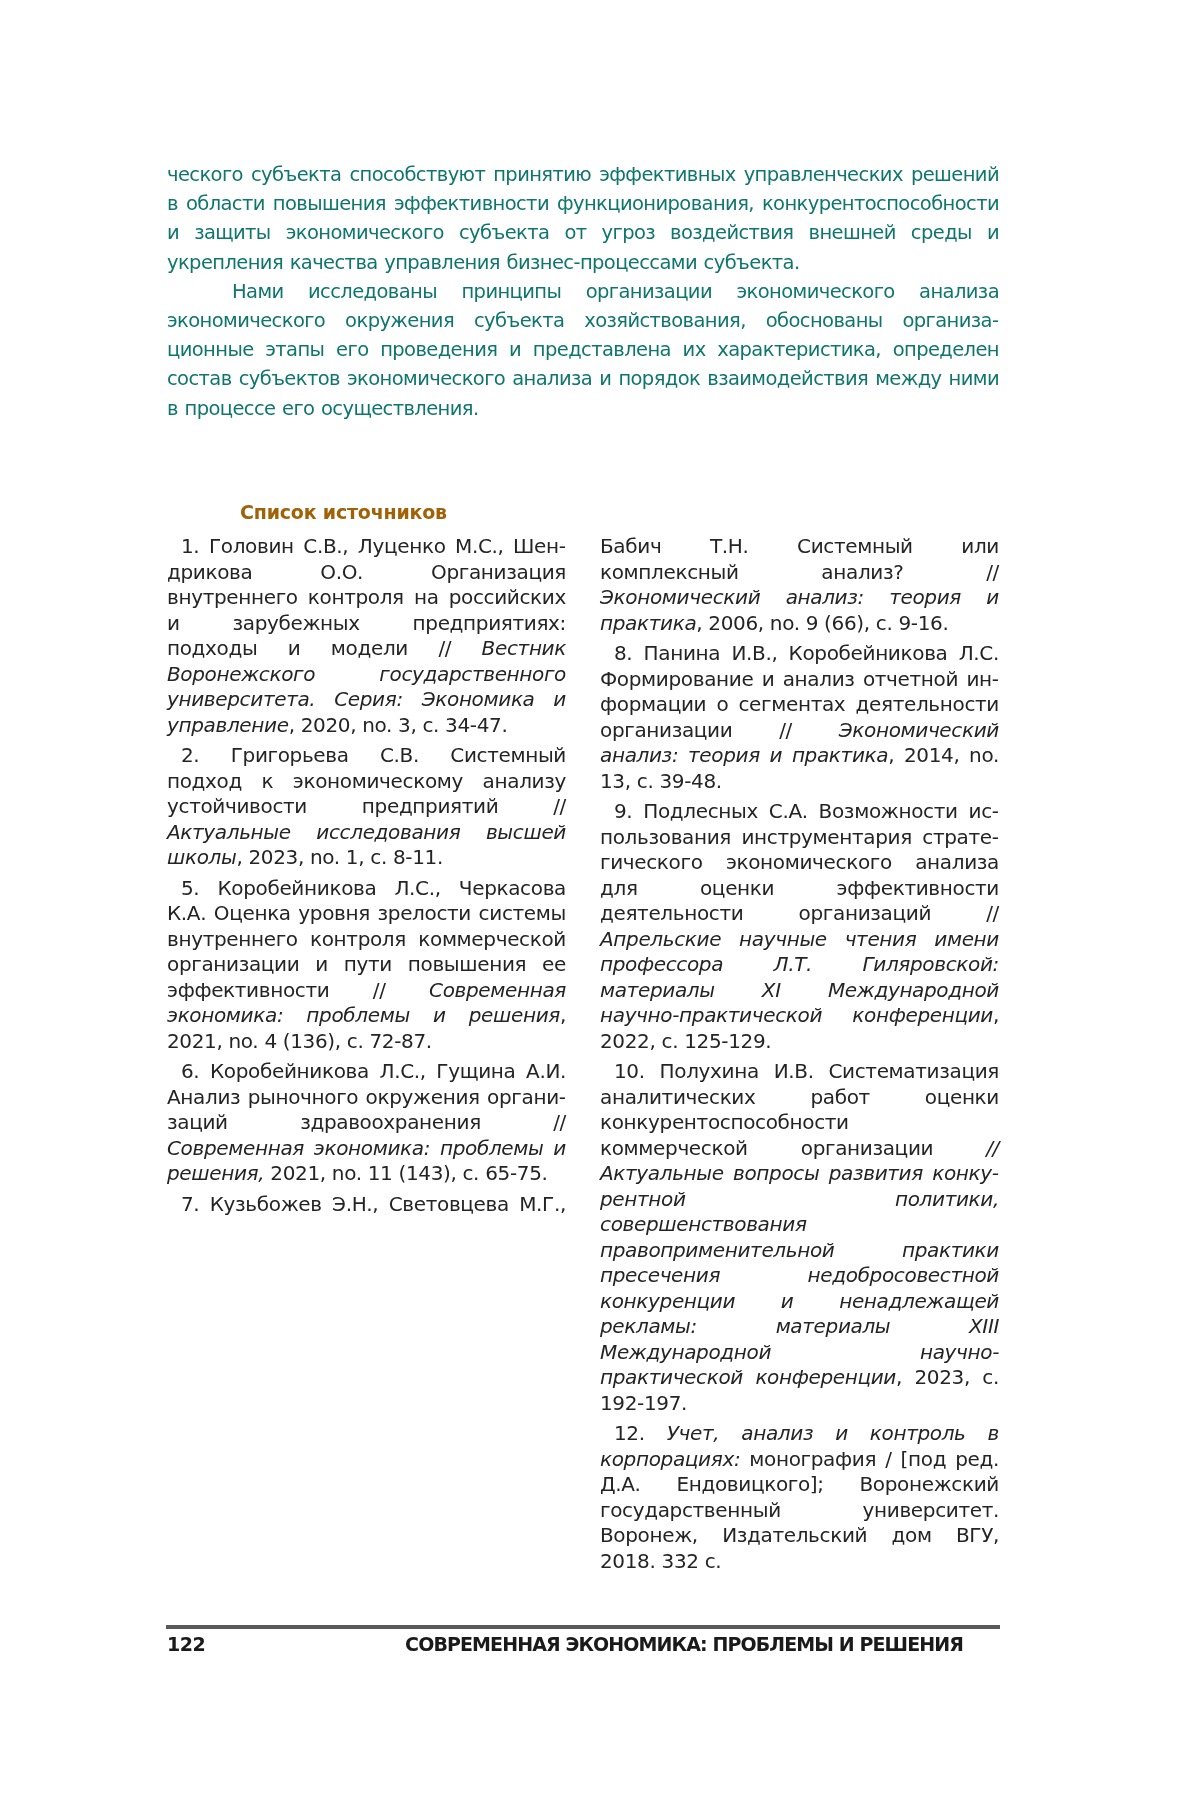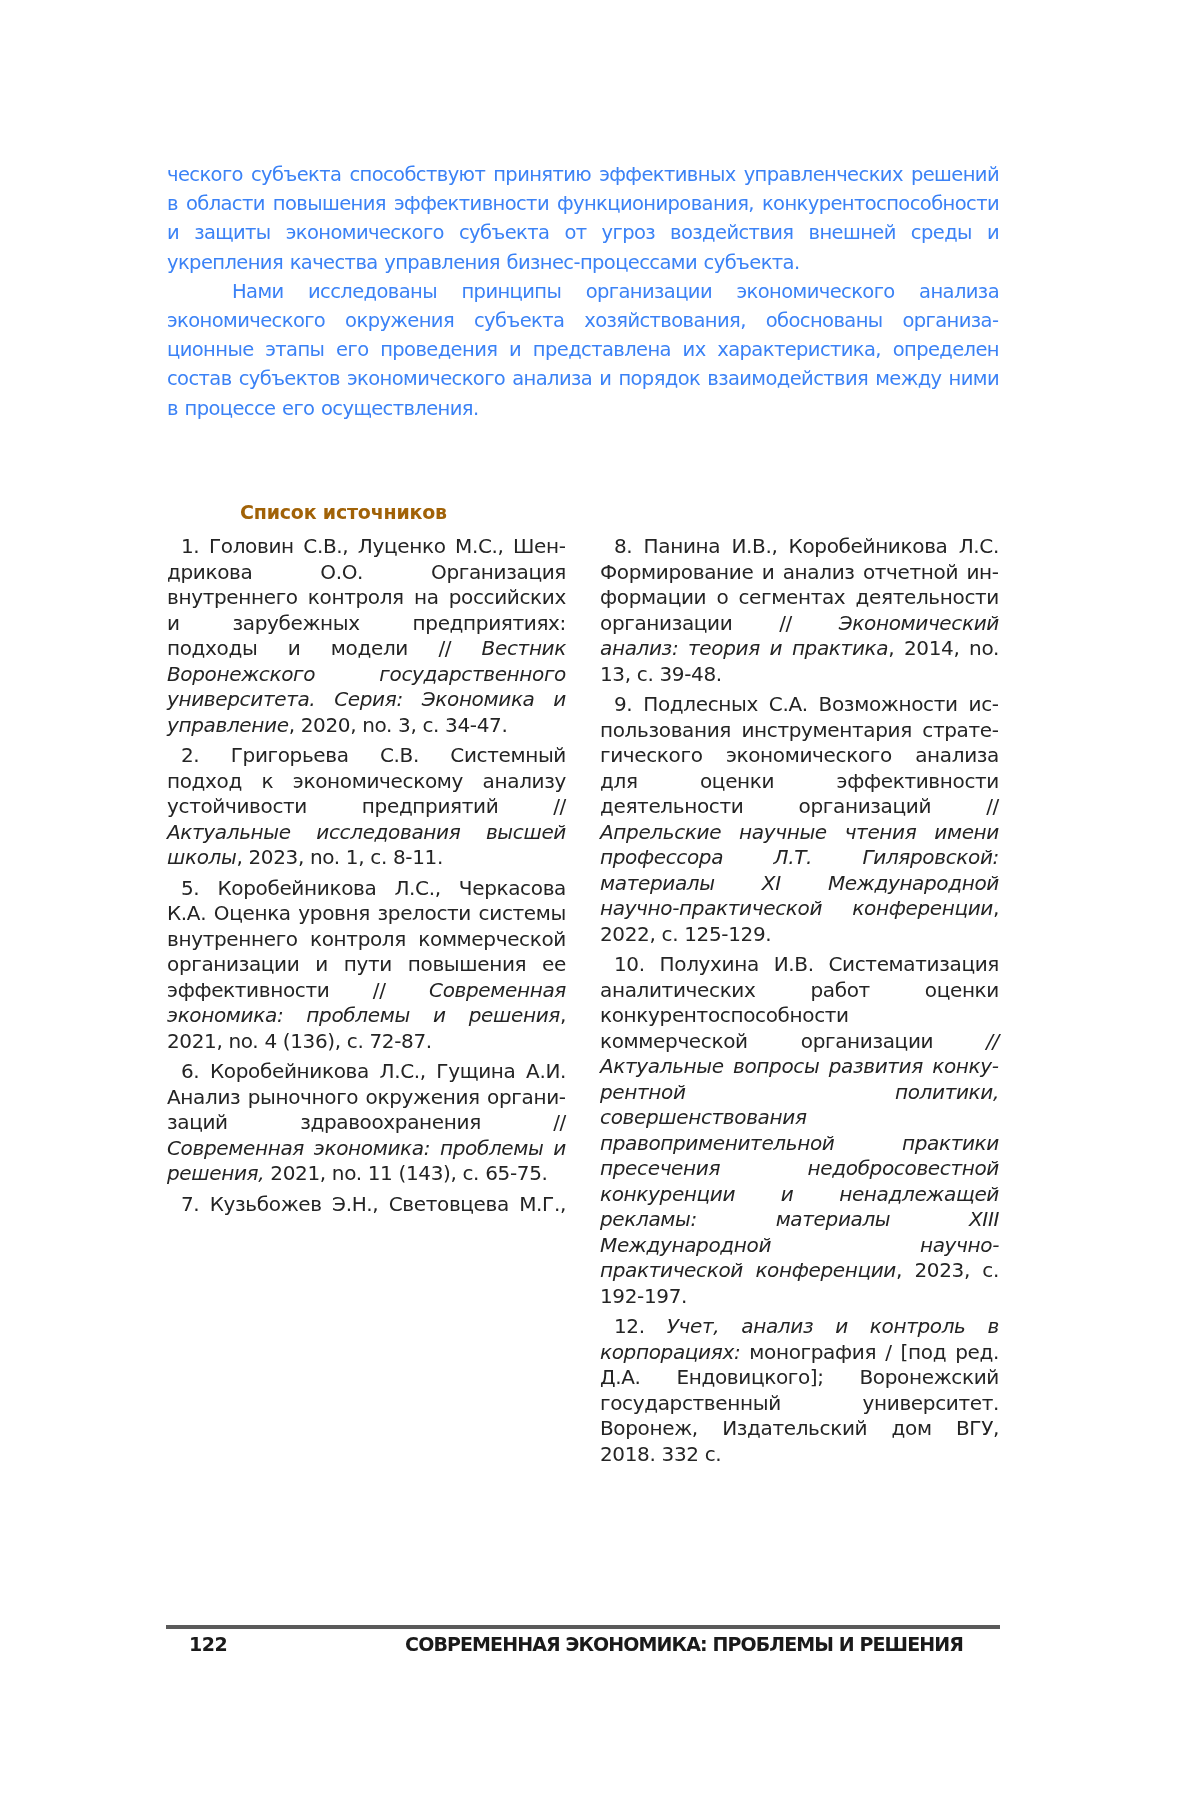--- a/index.html
+++ b/index.html
@@ -1,21 +1,21 @@
 <!DOCTYPE html>
 <html><head>
 <meta charset="utf-8">
 <style>
   html, body { margin: 0; padding: 0; background: #ffffff; }
   body { width: 1200px; height: 1801px; position: relative; overflow: hidden; color: #222; }
   .page { position: absolute; left: 0; top: 0; width: 1200px; height: 1801px; }
   .body-text {
     position: absolute; left: 167px; top: 160px; width: 832px;
     font-family: "DejaVu Sans", sans-serif; font-size: 19.5px; line-height: 29.2px;
-    text-align: justify; letter-spacing: -0.6px; word-spacing: 1px; color: #3b82f6;
+    text-align: justify; letter-spacing: -0.6px; word-spacing: 1px; color: #0f766e;
   }
   .body-text p { margin: 0; }
   .body-text p.indent { text-indent: 65px; margin-top: 0; }
   .refs-heading {
     position: absolute; left: 240px; top: 500px;
     font-family: "DejaVu Sans", sans-serif; font-weight: bold; font-size: 19px;
     line-height: 24px; color: #a16207; letter-spacing: -0.2px;
   }
   .col {
     position: absolute; top: 534px; width: 399px;
@@ -27,21 +27,20 @@
   .ref { margin: 0 0 5px 0; text-indent: 14px; hyphens: manual; }
   .ref.cont { text-indent: 0; }
   .ref i { font-style: italic; }
   .footer-rule {
     position: absolute; left: 166px; top: 1625px; width: 834px; height: 4px; background: #5a5a5a;
   }
   .footer-page {
     position: absolute; left: 167px; top: 1633px;
     font-family: "DejaVu Sans", sans-serif; font-weight: bold; font-size: 19px; color: #1a1a1a;
     letter-spacing: -0.5px;
-    margin-left: 22px;
   }
   .footer-journal {
     position: absolute; right: 237px; top: 1633px;
     font-family: "DejaVu Sans", sans-serif; font-weight: bold; font-size: 19px; color: #1a1a1a;
     letter-spacing: -0.9px;
   }
 </style>
 </head>
 <body>
 
@@ -56,20 +55,21 @@
 
   <div class="col left">
     <p class="ref"><span>1.</span> <span>Головин С.В., Луценко М.С., Шен­дрикова О.О. Организация внутреннего контроля на российских и зарубежных предприятиях: подходы и модели // </span><i>Вестник Воронежского государственно­го университета. Серия: Экономика и управление</i><span>, 2020, no. 3, с. 34-47.</span></p>
     <p class="ref"><span>2.</span> <span>Григорьева С.В. Системный подход к экономическому анализу устойчивости предприятий // </span><i>Актуальные исследова­ния высшей школы</i><span>, 2023, no. 1, с. 8-11.</span></p>
     <p class="ref"><span>5.</span> <span>Коробейникова Л.С., Черкасова К.А. Оценка уровня зрелости системы внутреннего контроля коммерческой организации и пути повышения ее эф­фективности // </span><i>Современная экономика: проблемы и решения</i><span>, 2021, no. 4 (136), с. 72-87.</span></p>
     <p class="ref"><span>6.</span> <span>Коробейникова Л.С., Гущина А.И. Анализ рыночного окружения органи­заций здравоохранения // </span><i>Современная экономика: проблемы и решения,</i><span> 2021, no. 11 (143), с. 65-75.</span></p>
     <p class="ref" style="text-align-last: justify;"><span>7.</span> <span>Кузьбожев Э.Н., Световцева М.Г.,</span></p>
   </div>
 
   <div class="col right">
+    <p class="ref cont"><span>Бабич Т.Н. Системный или комплексный анализ? // </span><i>Экономический анализ: тео­рия и практика</i><span>, 2006, no. 9 (66), с. 9-16.</span></p>
     <p class="ref"><span>8.</span> <span>Панина И.В., Коробейникова Л.С. Формирование и анализ отчетной ин­формации о сегментах деятельности организации // </span><i>Экономический анализ: теория и практика</i><span>, 2014, no. 13, с. 39-48.</span></p>
     <p class="ref"><span>9.</span> <span>Подлесных С.А. Возможности ис­пользования инструментария страте­гического экономического анализа для оценки эффективности деятельности организаций // </span><i>Апрельские научные чтения имени профессора Л.Т. Гиля­ровской: материалы XI Международной научно-практической конференции</i><span>, 2022, с. 125-129.</span></p>
     <p class="ref"><span>10.</span> <span>Полухина И.В. Систематизация ана­литических работ оценки конкуренто­способности коммерческой организации </span><i>// Актуальные вопросы развития конку­рентной политики, совершенствования правоприменительной практики пресе­чения недобросовестной конкуренции и ненадлежащей рекламы: материалы XIII Международной научно-практической конференции</i><span>, 2023, с. 192-197.</span></p>
     <p class="ref"><span>12.</span> <i>Учет, анализ и контроль в корпора­циях:</i><span> монография / [под ред. Д.А. Ендо­вицкого]; Воронежский государственный университет. Воронеж, Издательский дом ВГУ, 2018. 332 с.</span></p>
   </div>
 
   <div class="footer-rule"></div>
   <div class="footer-page">122</div>
   <div class="footer-journal">СОВРЕМЕННАЯ ЭКОНОМИКА: ПРОБЛЕМЫ И РЕШЕНИЯ</div>
 

